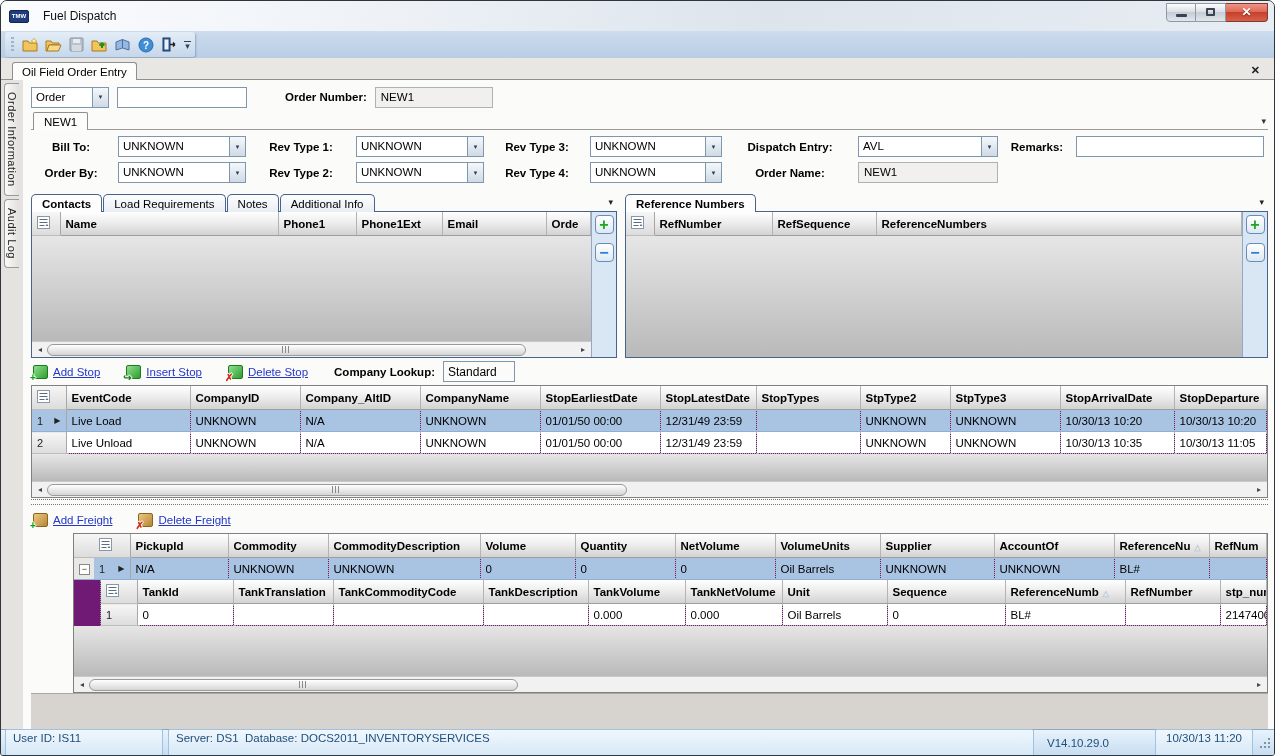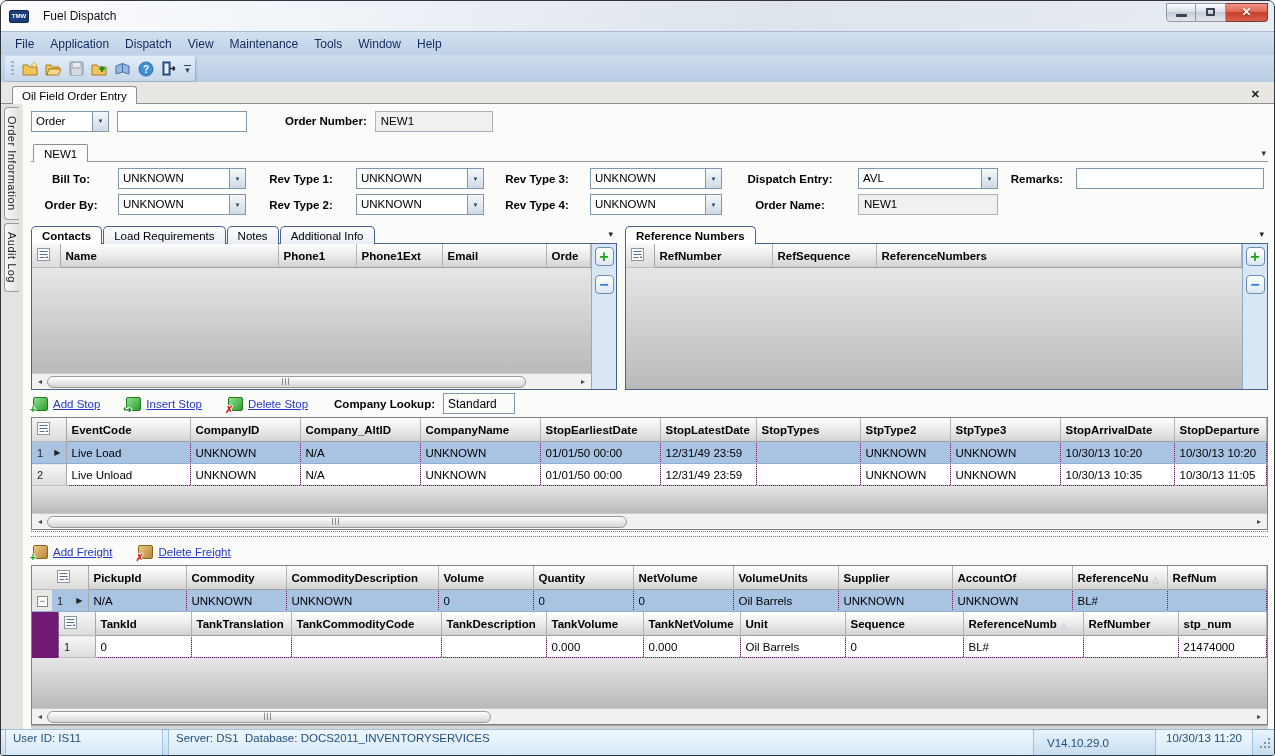--- a/index.html
+++ b/index.html
@@ -48,21 +48,21 @@
 
   
   .content { flex:1; display:flex; border-top:1px solid #8f8f8f; background:#fbfbfa; overflow:hidden; }
   .sidestrip { width:22px; background:#e5e3df; padding-top:2px; }
   .vtab { writing-mode:vertical-rl; font-size:11px; color:#222; background:linear-gradient(90deg,#fafaf9,#e2e0dc);
           border:1px solid #9a9a9a; border-right:none; border-radius:4px 0 0 4px; padding:8px 1px; margin:1px 0 3px 3px;
           letter-spacing:.5px; }
   .main { flex:1; display:flex; flex-direction:column; padding:5px 6px 0 8px; overflow:hidden; }
 
   
-  .lookuprow { display:flex; align-items:center; height:24px; margin-bottom:8px; }
+  .lookuprow { display:flex; align-items:center; height:24px; margin-bottom:0; }
   .combo { display:flex; height:21px; border:1px solid #7f96ac; background:#fff; }
   .combo .cval { flex:1; font-size:11.5px; padding:3px 4px 0; white-space:nowrap; overflow:hidden; }
   .combo .cbtn { width:16px; background:linear-gradient(#f4f8fc,#cfdae6); border-left:1px solid #7f96ac;
                  display:flex; align-items:center; justify-content:center; }
   .combo .da { font-size:6px; color:#31404f; font-style:normal; }
   .txtinput { height:21px; border:1px solid #7f96ac; font-size:12px; padding:0 4px; font-family:"Liberation Sans",sans-serif; }
   .rofield { height:21px; border:1px solid #adb2b8; background:#f1f0ee; font-size:11.5px; padding:3px 5px 0; }
   .blabel { font-size:11.5px; font-weight:bold; color:#000; white-space:nowrap; }
 
   
@@ -166,30 +166,20 @@
       <span class="wbtn first">
           <span class="minbar"></span>
         </span>
       <span class="wbtn">
           <span class="maxbox"></span>
         </span>
       <span class="wbtn close last">✕</span>
     </div>
   </div>
 
-  <div class="menubar">
-    <span class="menuitem">File</span>
-    <span class="menuitem">Application</span>
-    <span class="menuitem">Dispatch</span>
-    <span class="menuitem">View</span>
-    <span class="menuitem">Maintenance</span>
-    <span class="menuitem">Tools</span>
-    <span class="menuitem">Window</span>
-    <span class="menuitem">Help</span>
-  </div>
 
   <div class="toolbar">
     <div class="toolstrip">
       <span class="tgrip"></span>
       <span class="tico">
         <svg width="17" height="15" viewBox="0 0 17 15">
             <path d="M1 4h5l1.5 2H15v8H1z" fill="#f2c45c" stroke="#a87b22"></path>
             <path d="M12 1l.9 1.8L15 4l-2.1.9L12 7l-.9-2.1L9 4l2.1-1.2z" fill="#fff0a8" stroke="#caa02a" stroke-width=".6"></path>
           </svg>
       </span>
@@ -523,21 +513,21 @@
           <a class="slink">Add Freight</a>
         </span>
         <span class="linkbtn">
           <span class="cube box">
               <i class="badge del">✗</i>
             </span>
           <a class="slink">Delete Freight</a>
         </span>
       </div>
 
-      <div class="gridbox" style="height:160px;">
+      <div class="gridbox" style="height:160px;margin-left:42px;">
         <table class="grid">
           <colgroup>
               <col style="width:20px">
               <col style="width:36px">
               <col style="width:98px">
               <col style="width:100px">
               <col style="width:152px">
               <col style="width:95px">
               <col style="width:100px">
               <col style="width:100px">

